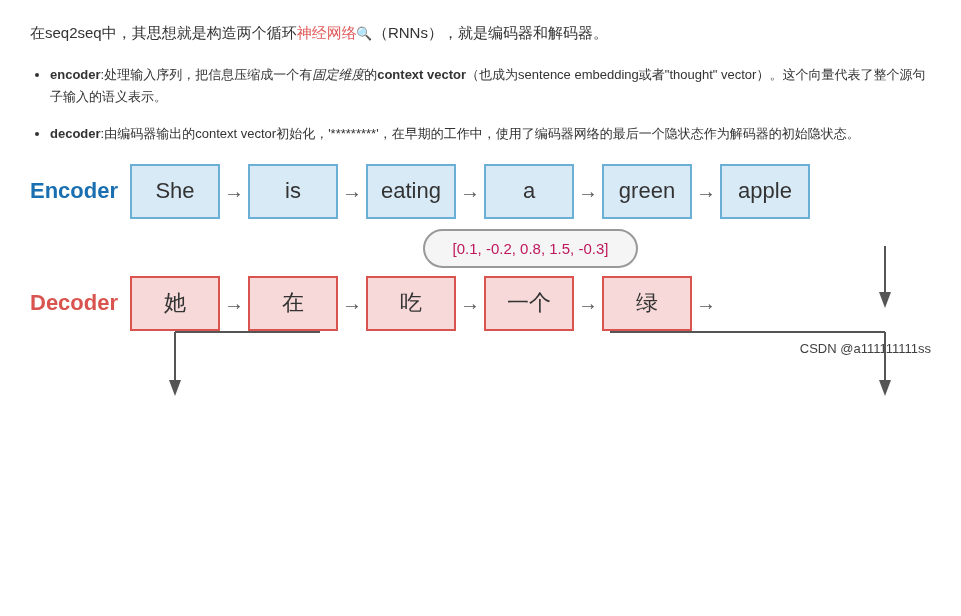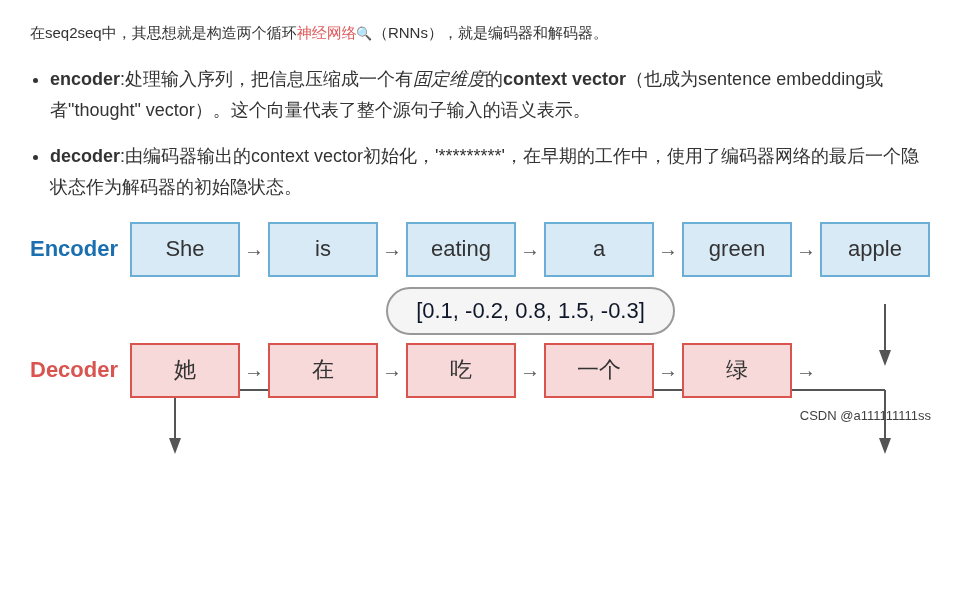--- a/index.html
+++ b/index.html
@@ -20,21 +20,21 @@
     .intro-text .highlight {
       color: #e05c5c;
     }
     .bullet-list {
       margin-left: 20px;
       margin-bottom: 18px;
     }
     .bullet-list li {
       margin-bottom: 14px;
       line-height: 1.75;
-      font-size: 18px;
+      font-size: 13px;
     }
     .bullet-list li strong {
       font-weight: bold;
     }
     .encoder-row, .decoder-row {
       display: flex;
       align-items: center;
       margin-bottom: 10px;
     }
     .row-label {
@@ -51,21 +51,21 @@
     }
     .boxes-row {
       display: flex;
       align-items: center;
       gap: 0;
     }
     .word-box {
       display: flex;
       align-items: center;
       justify-content: center;
-      width: 110px;
+      width: 90px;
       height: 55px;
       border: 2px solid;
       font-size: 22px;
       font-weight: normal;
       background: #fff;
       position: relative;
     }
     .word-box.enc {
       border-color: #6baed6;
       background: #d9eaf7;
@@ -91,23 +91,23 @@
       margin-bottom: 6px;
     }
     .context-label span {
       color: #888;
       font-size: 15px;
     }
     .context-vector-box {
       border: 2px solid #999;
       border-radius: 28px;
       padding: 9px 28px;
-      font-size: 22px;
+      font-size: 15px;
       background: #f5f5f5;
-      color: #0f172a;
+      color: #be185d;
       display: inline-block;
     }
     .diagram-wrapper {
       position: relative;
       margin-top: 10px;
     }
     .csdn-credit {
       text-align: right;
       color: #404040;
       font-size: 13px;

